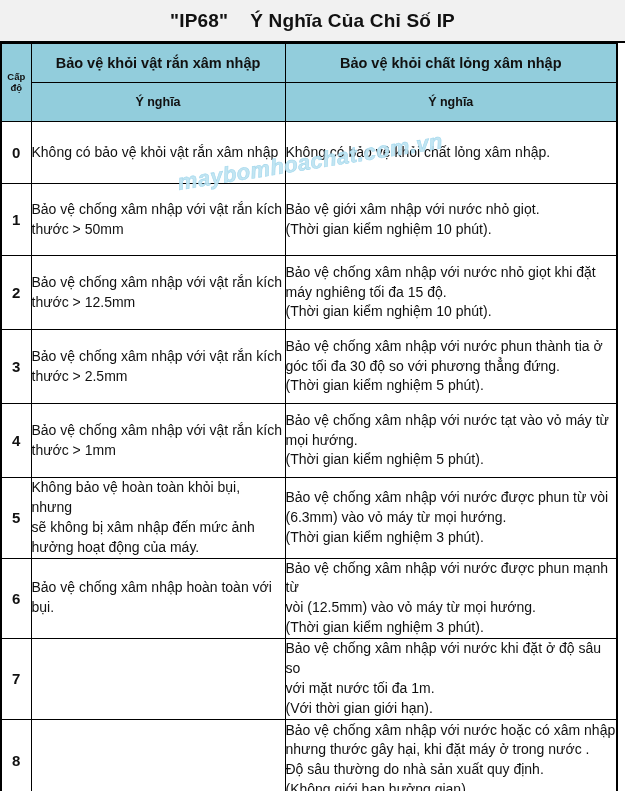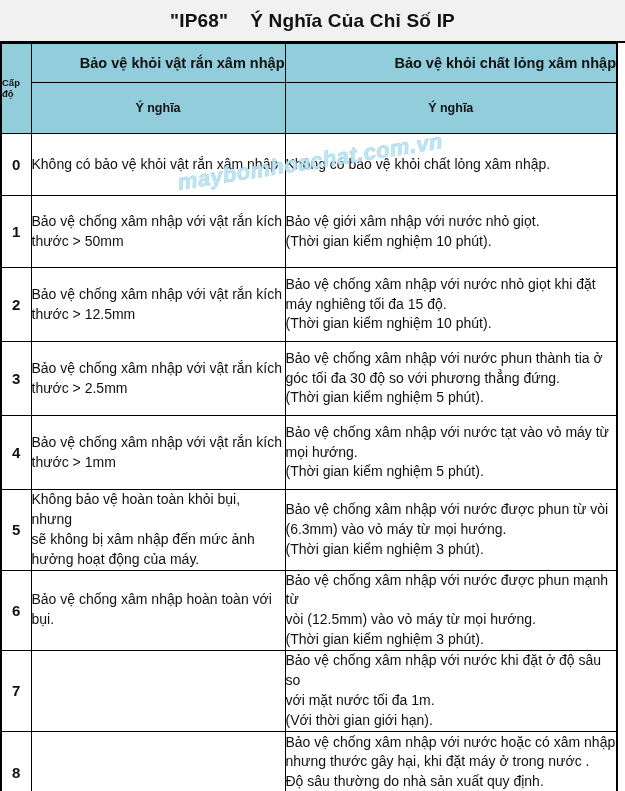--- a/index.html
+++ b/index.html
@@ -66,29 +66,28 @@
   .hdr {
     background: #92cddc;
     text-align: center;
     font-weight: bold;
     color: #111;
   }
   .hdr-main {
     font-size: 14.5px;
     height: 39px;
     padding: 0 4px;
-    text-align: right;
   }
   .hdr-sub {
     font-size: 12.5px;
-    height: 51px;
+    height: 39px;
   }
   .hdr-level {
     background: #92cddc;
-    text-align: left;
+    text-align: center;
     font-weight: bold;
     font-size: 9.5px;
     line-height: 1.15;
     padding: 0 1px;
   }
 
   .lvl-cell {
     text-align: center;
     font-weight: bold;
     font-size: 15px;

